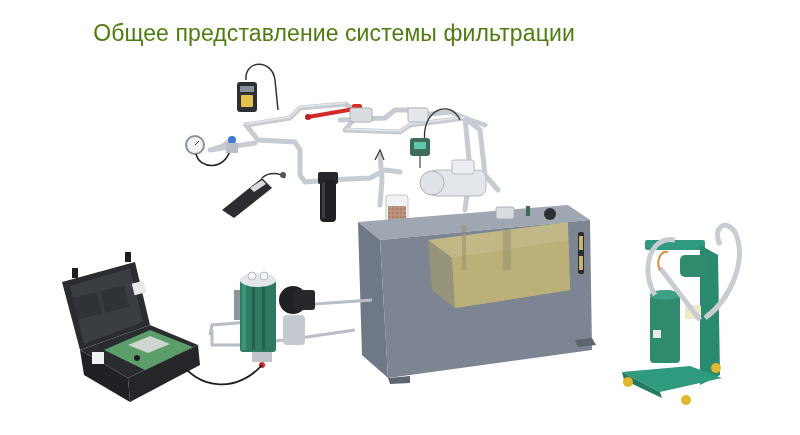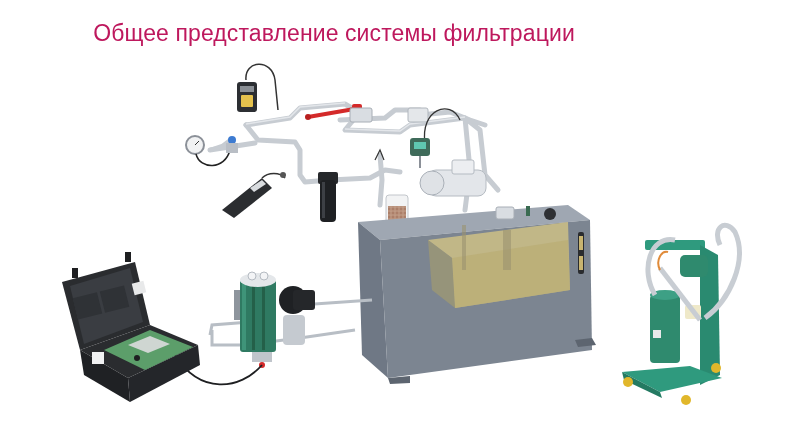--- a/index.html
+++ b/index.html
@@ -1,17 +1,17 @@
 <!DOCTYPE html>
 <html><head>
 <meta charset="utf-8">
 <style>
   html, body { margin: 0; padding: 0; background: #ffffff; }
   body { width: 800px; height: 435px; position: relative; overflow: hidden; font-family: "Liberation Sans", sans-serif; }
-  .title { position: absolute; left: 0; top: 20px; width: 668px; text-align: center; font-size: 23px; color: #be185d; letter-spacing: 0.1px; }
+  .title { position: absolute; left: 0; top: 20px; width: 668px; text-align: center; font-size: 23px; color: #4d7c0f; letter-spacing: 0.1px; }
   .canvas { position: absolute; left: 0; top: 0; width: 800px; height: 435px; }
 </style>
 </head>
 <body>
 
 <div class="title">Общее представление системы фильтрации</div>
 
 <svg class="canvas" viewBox="0 0 800 435">
 
   <g fill="none" stroke="#c7ccd2" stroke-width="5" stroke-linecap="round" stroke-linejoin="round">

